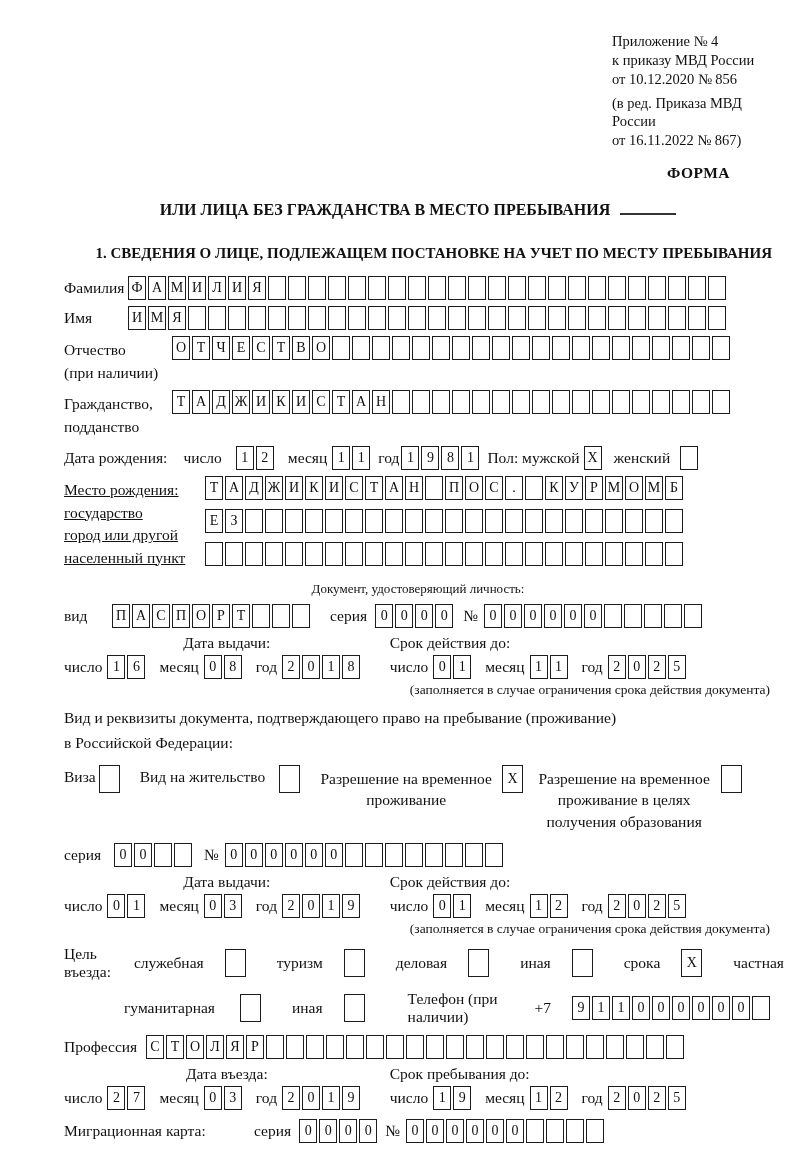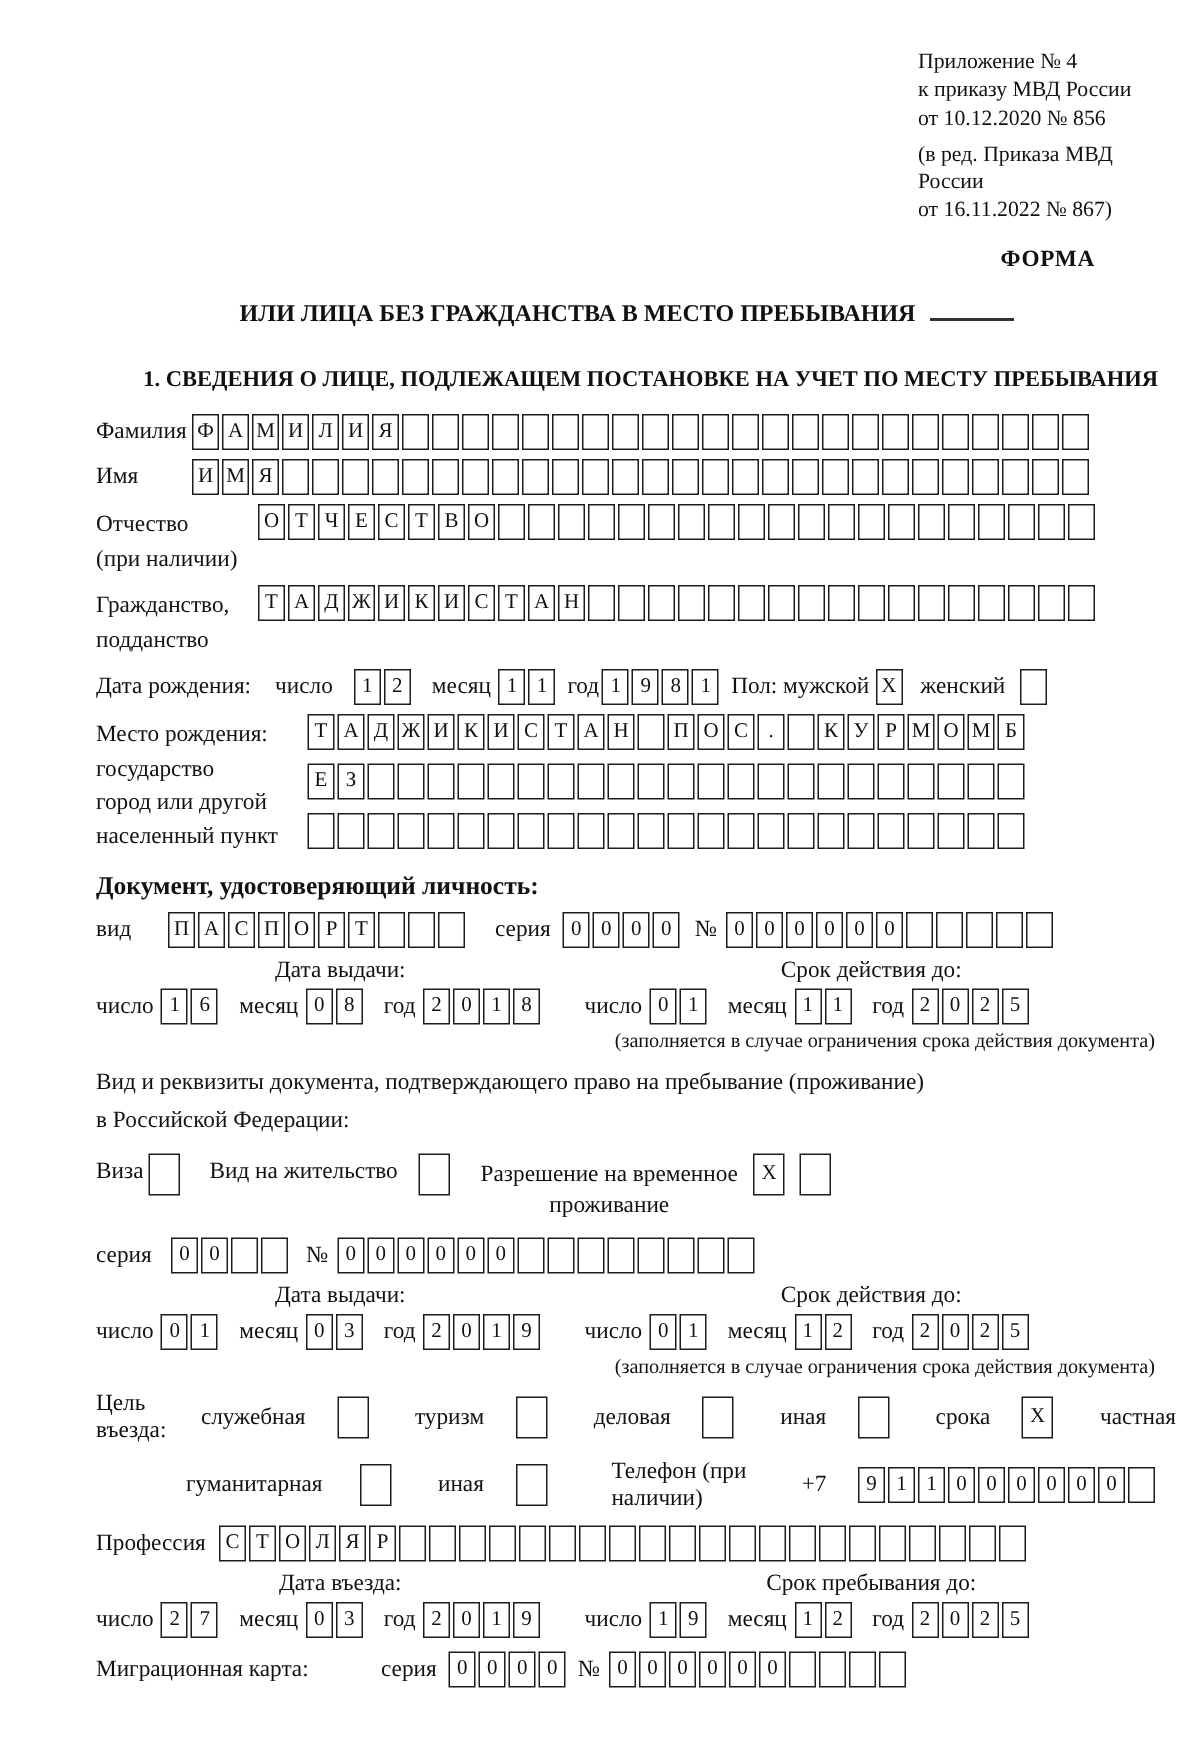--- a/index.html
+++ b/index.html
@@ -46,29 +46,29 @@
     align-items: center; justify-content: center;
     font-size: 14px; background: #fff;
     font-family: "Liberation Serif", serif;
   }
   .cb-lg { width: 21px; height: 28px; }
   .boxcol .boxrow { margin-bottom: 9px; }
 
   
   .dates-head { display: flex; margin-top: 2px; }
   .dates-head .dh-l { width: 46%; text-align: center; }
-  .dates-head .dh-r { width: 54%; text-align: center; }
+  .dates-head .dh-r { width: 54%; }
   .dates-row { display: flex; align-items: center; margin-top: 3px; }
   .dr-l { width: 46%; display: flex; align-items: center; }
   .dr-r { width: 54%; display: flex; align-items: center; }
   .dl { margin-right: 5px; }
   .dl2 { margin: 0 5px 0 12px; }
   .note-r { text-align: right; font-size: 13.5px; margin: 3px 2px 8px 0; }
 
-  .doc-head { text-align: left; font-weight: bold; margin: 6px 0 7px 0; font-size: 17px; }
+  .doc-head { text-align: center; font-weight: normal; margin: 6px 0 7px 0; font-size: 13px; }
 
   .intro { margin: 8px 0 2px 0; line-height: 1.5; }
 
   
   .opts { display: flex; align-items: flex-start; margin: 8px 0 10px 0; }
   .optlbl { padding-top: 5px; }
   .optwrap { display: inline-block; text-align: center; line-height: 1.4; padding-top: 5px; }
   .opts .cell { margin-left: 8px; margin-top: 2px; }
 
   
@@ -260,21 +260,21 @@
         <span class="cell">9</span>
         <span class="cell">8</span>
         <span class="cell">1</span>
       </span>
     <span style="margin:0 4px 0 6px;">Пол: мужской</span>
     <span class="cell">X</span>
     <span style="margin:0 10px 0 10px;">женский</span>
     <span class="cell"></span>
   </div>
 
-  <div class="frow" style="margin-top:6px;margin-bottom:0;">
+  <div class="frow" style="margin-top:6px;margin-bottom:0;text-decoration:underline;">
     <div class="lblblock w140">
       <div>Место рождения:</div>
       <div>государство</div>
       <div>город или другой</div>
       <div>населенный пункт</div>
     </div>
     <div class="boxcol">
       <div class="boxrow">
           <span class="cell">Т</span>
           <span class="cell">А</span>
@@ -444,20 +444,21 @@
   <div class="intro">Вид и реквизиты документа, подтверждающего право на пребывание (проживание)</div>
   <div class="intro" style="margin-top:0;">в Российской Федерации:</div>
 
   <div class="opts">
     <span class="optlbl">Виза</span>
     <span class="cell cb-lg" style="margin-left:3px;"></span>
     <span class="optlbl" style="margin-left:18px;">Вид на жительство</span>
     <span class="cell cb-lg" style="margin-left:14px;"></span>
     <span class="optwrap" style="width:176px;margin-left:16px;">Разрешение на временное проживание</span>
     <span class="cell cb-lg">X</span>
+    <span class="optwrap" style="width:178px;margin-left:10px;">Разрешение на временное проживание в целях получения образования</span>
     <span class="cell cb-lg"></span>
   </div>
 
   <div class="frow inline" style="margin-top:4px;">
     <span style="width:50px;flex:none;">серия</span>
     <span class="boxrow">
         <span class="cell">0</span>
         <span class="cell">0</span>
         <span class="cell"></span>
         <span class="cell"></span>

